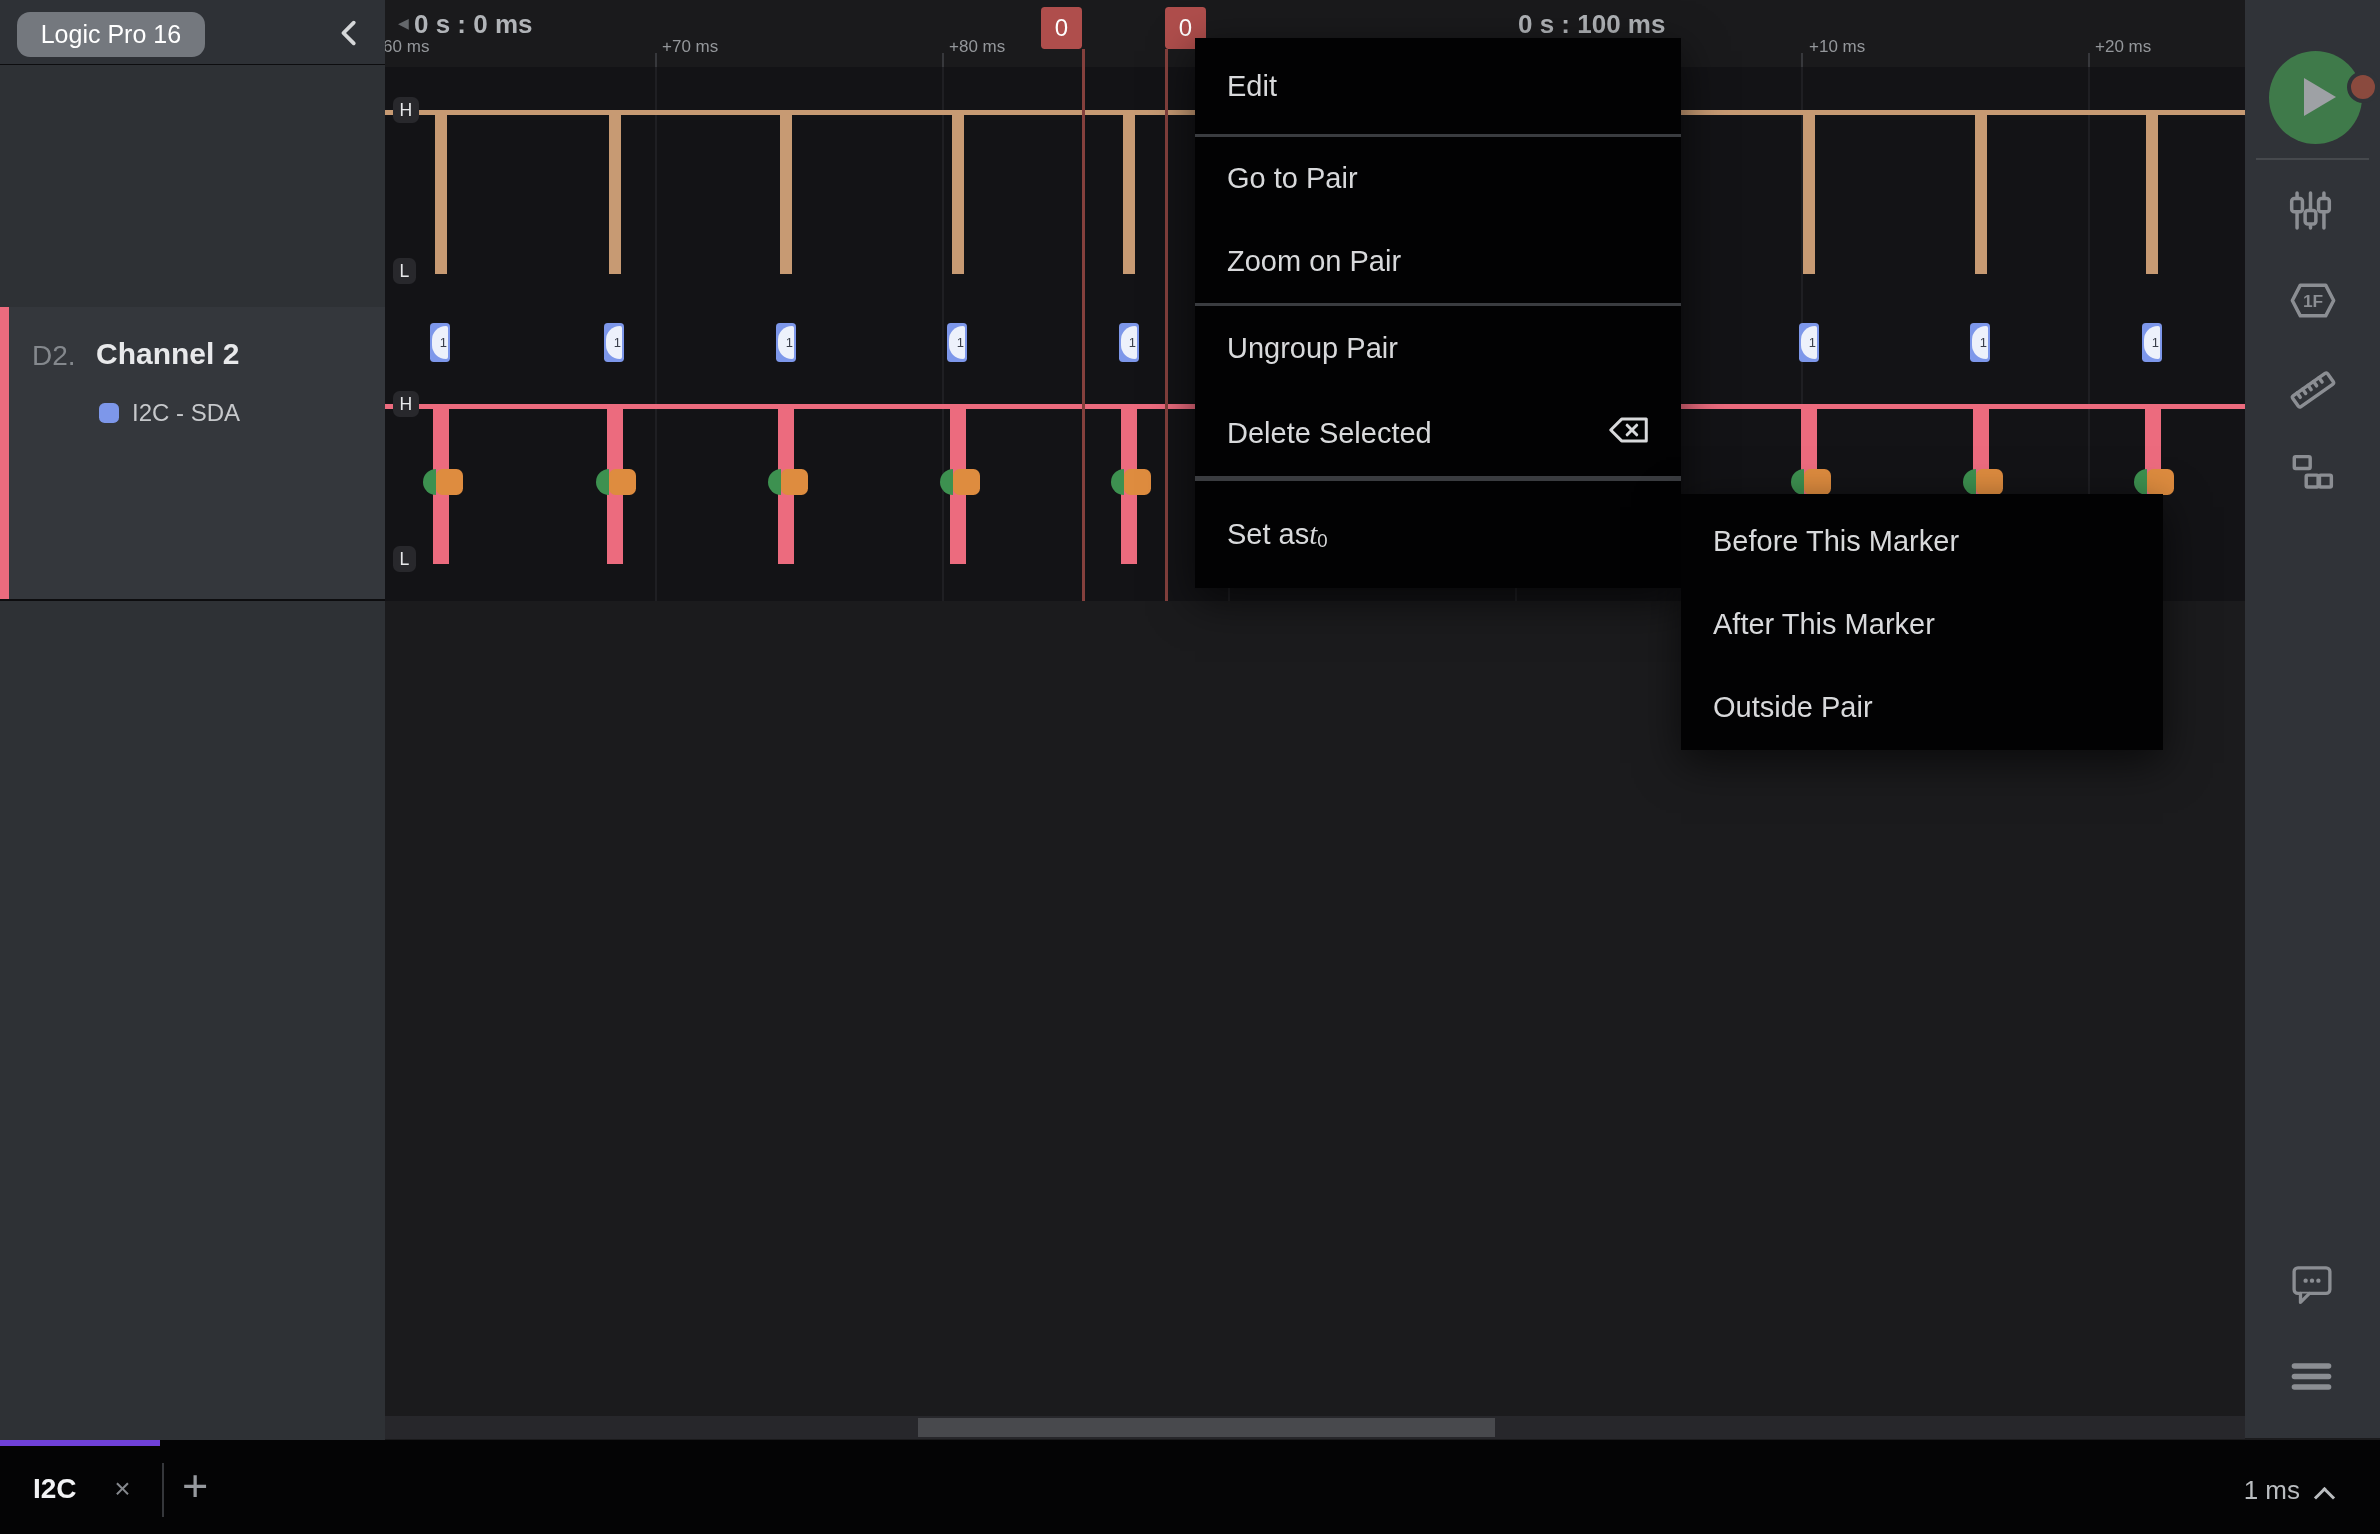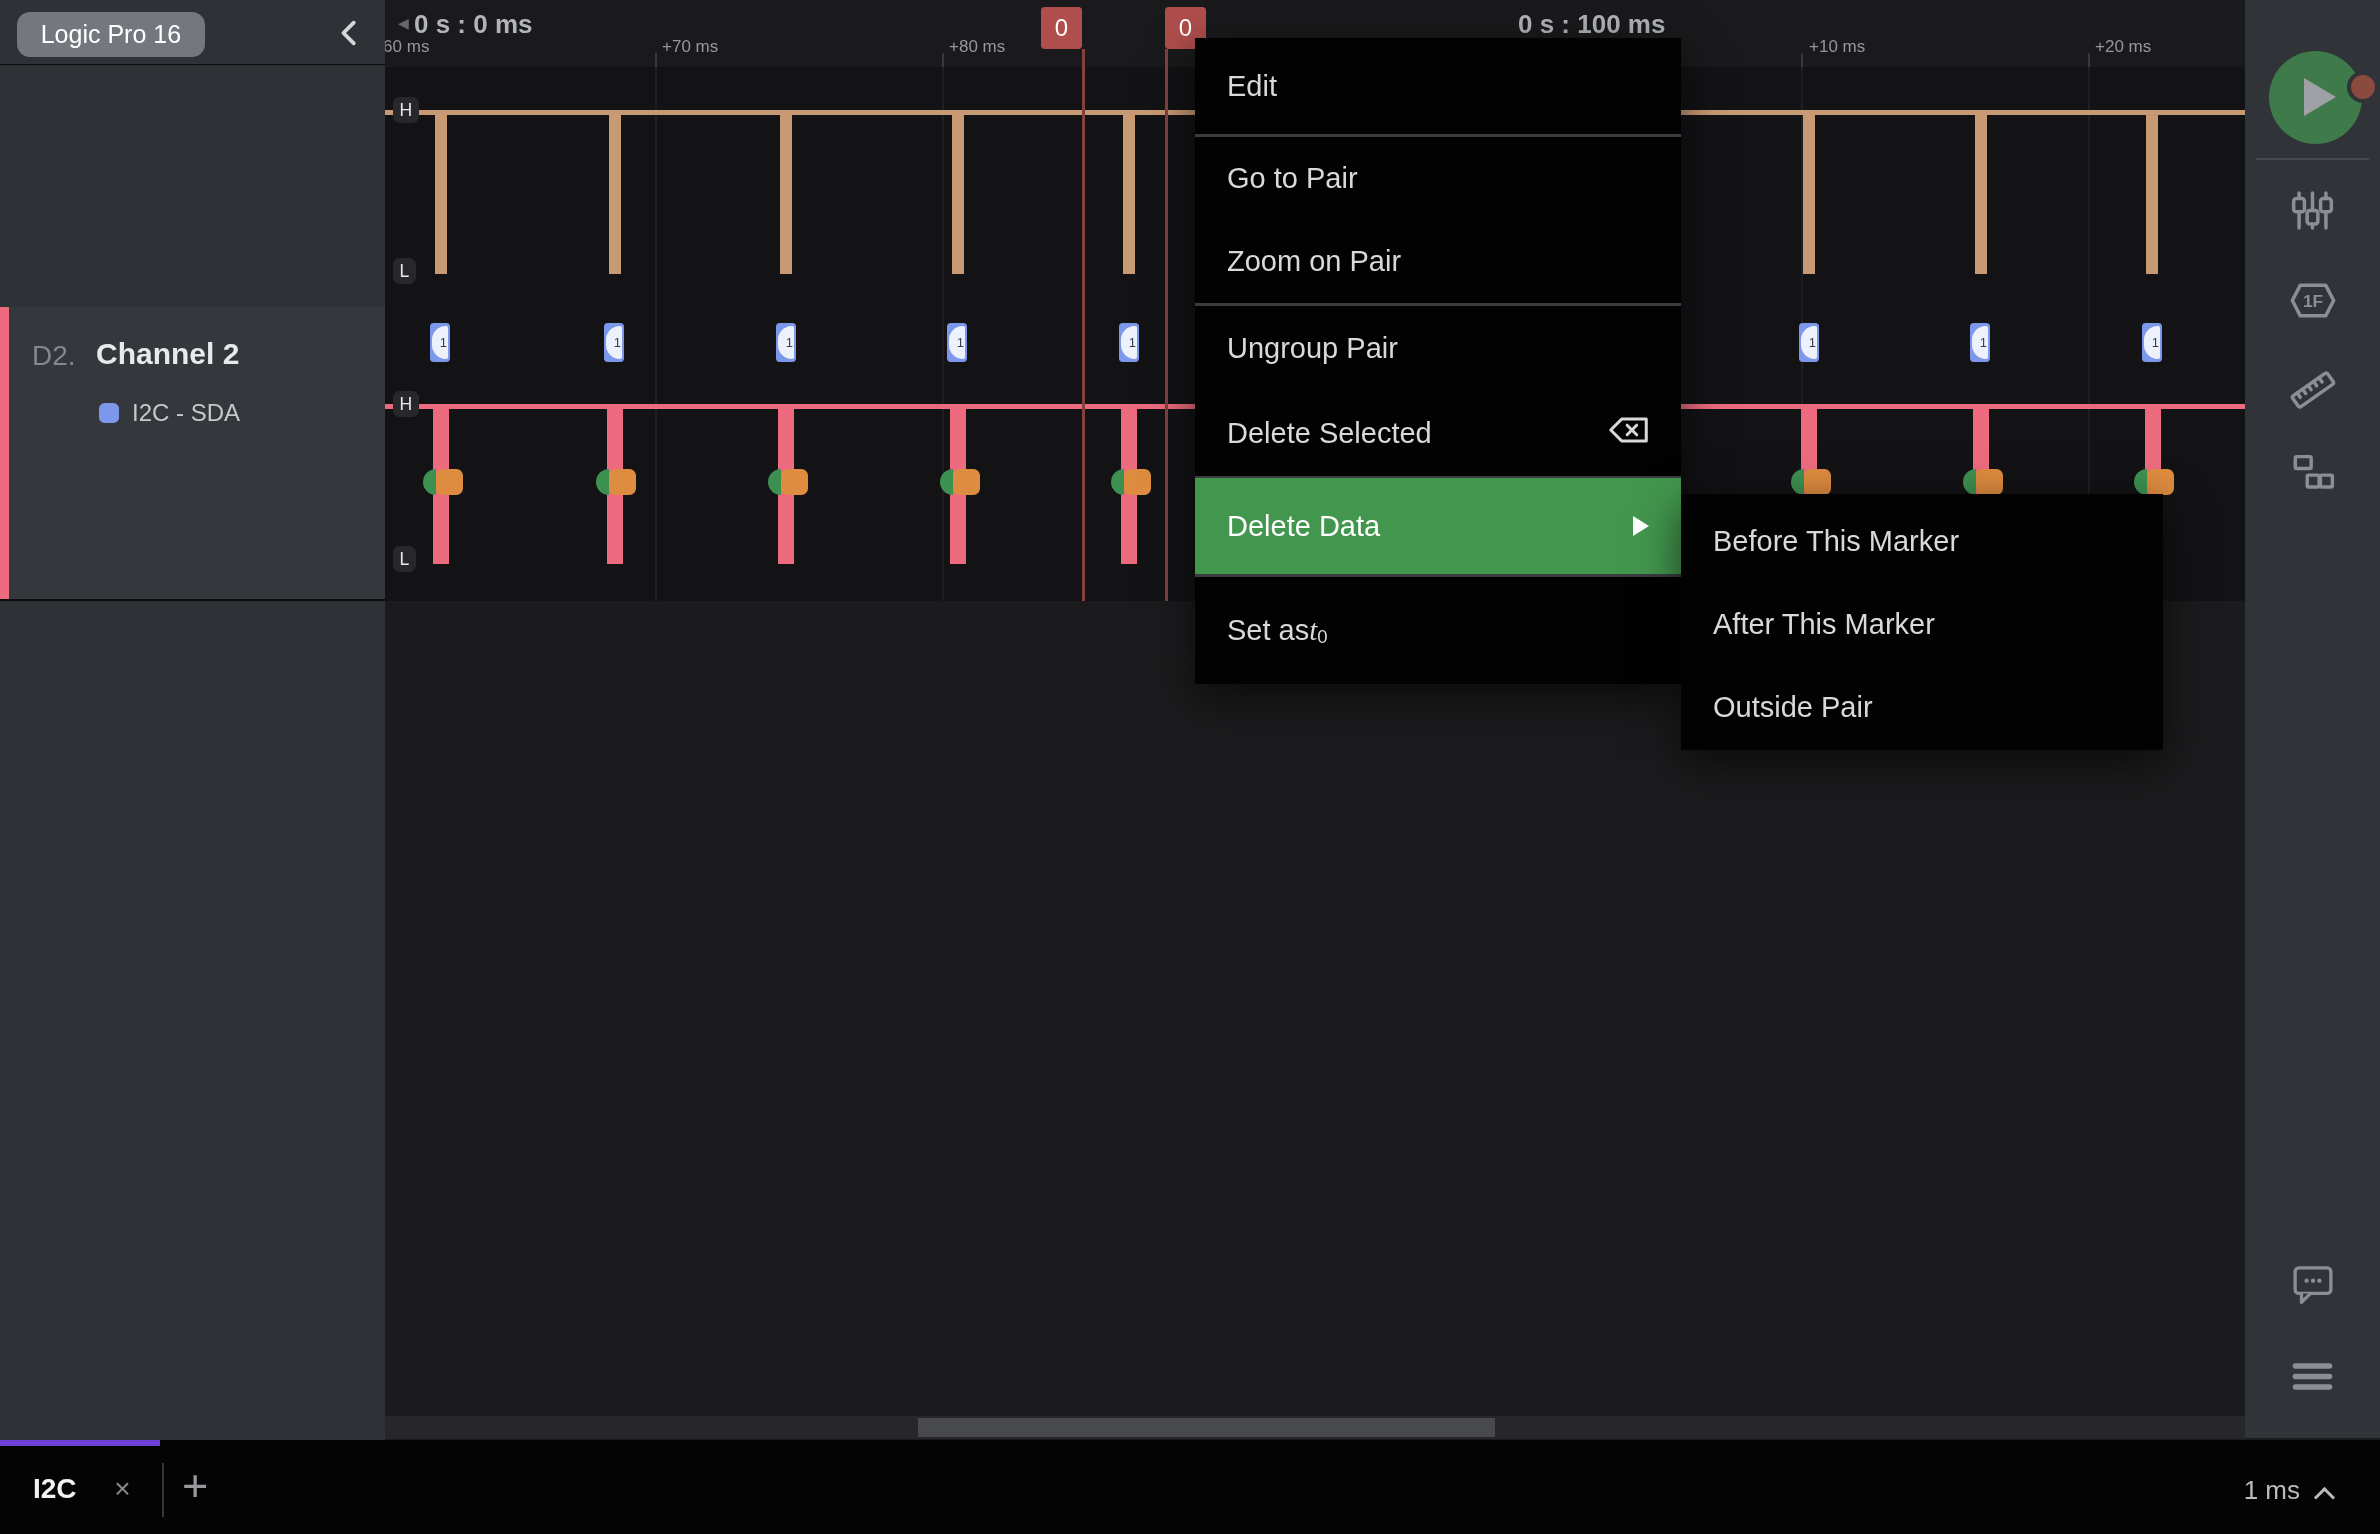--- a/index.html
+++ b/index.html
@@ -47,21 +47,21 @@
   .hl-pill { position:absolute; z-index:4; background:#28282C; border-radius:6.5px; padding:1.9px 6.5px;
     color:#E7E8EA; font-size:17.6px; line-height:22px; }
   
   .sidebar-right { position:absolute; left:2245px; top:0; width:135px; height:1438px; background:#303338; z-index:10; }
   .play-btn { position:absolute; left:24px; top:51px; width:93px; height:93px; border-radius:50%; }
   .play-tri { position:absolute; left:35px; top:27px; width:0; height:0;
     border-left:32px solid #9EA1A5; border-top:19.5px solid transparent; border-bottom:19.5px solid transparent; }
   .rec-dot { position:absolute; left:78px; top:20.4px; width:32px; height:32px; border-radius:50%; border:4.6px solid #303338; }
   .rs-divider { position:absolute; left:11px; top:158px; width:113px; height:1.9px; background:#46494D; }
   .rs-icon { position:absolute; left:50%; transform:translateX(-50%); width:48px; height:48px;
-    display:flex; align-items:center; justify-content:center; }
+    display:flex; align-items:center; justify-content:flex-start; }
   .rs-icon svg { stroke:#8B8E93; fill:none; stroke-width:2.6; stroke-linecap:round; stroke-linejoin:round; }
   
   .hscroll { position:absolute; left:385px; top:1416px; width:1860px; height:23px; background:#27272B; z-index:3; }
   .hthumb { position:absolute; left:533px; top:1.9px; width:577px; height:19.5px; background:#48494D; }
   
   .bottombar { position:absolute; left:0; top:1440px; width:2380px; height:95px; background:#040405; z-index:20; }
   .tab-accent { position:absolute; left:0; top:0; width:160px; height:5.6px; }
   .tab-label { position:absolute; left:33px; top:33px; font-size:28px; font-weight:bold; color:#F2F3F5; }
   .tab-close { position:absolute; left:104px; top:33px; font-size:28px; color:#85888D; width:37px; text-align:center; }
   .tab-divider { position:absolute; left:162px; top:23px; width:1.9px; height:54px; background:#35373B; }
@@ -337,24 +337,20 @@
     <div class="menu-item h-c spread">
       <span>Delete Selected</span>
       <span class="backspace-icon">
         <svg width="41" height="28" viewBox="0 0 30 20">
             <path d="M10 2 H28 V18 H10 L2 10 Z"></path>
             <path d="M14 6.5 L21 13.5 M21 6.5 L14 13.5"></path>
           </svg>
       </span>
     </div>
     <div class="menu-divider"></div>
-    <div class="menu-item h-a spread highlight" id="highlightItem" style="background: rgb(67, 150, 78);">
-      <span>Delete Data</span>
-      <span class="submenu-arrow"></span>
-    </div>
     <div class="menu-divider"></div>
     <div class="menu-item h-d">
       <span>Set as </span>
         <i>t</i>
         <sub>0</sub>
     </div>
   </div>
 
   <div class="submenu">
     <div class="menu-item">

